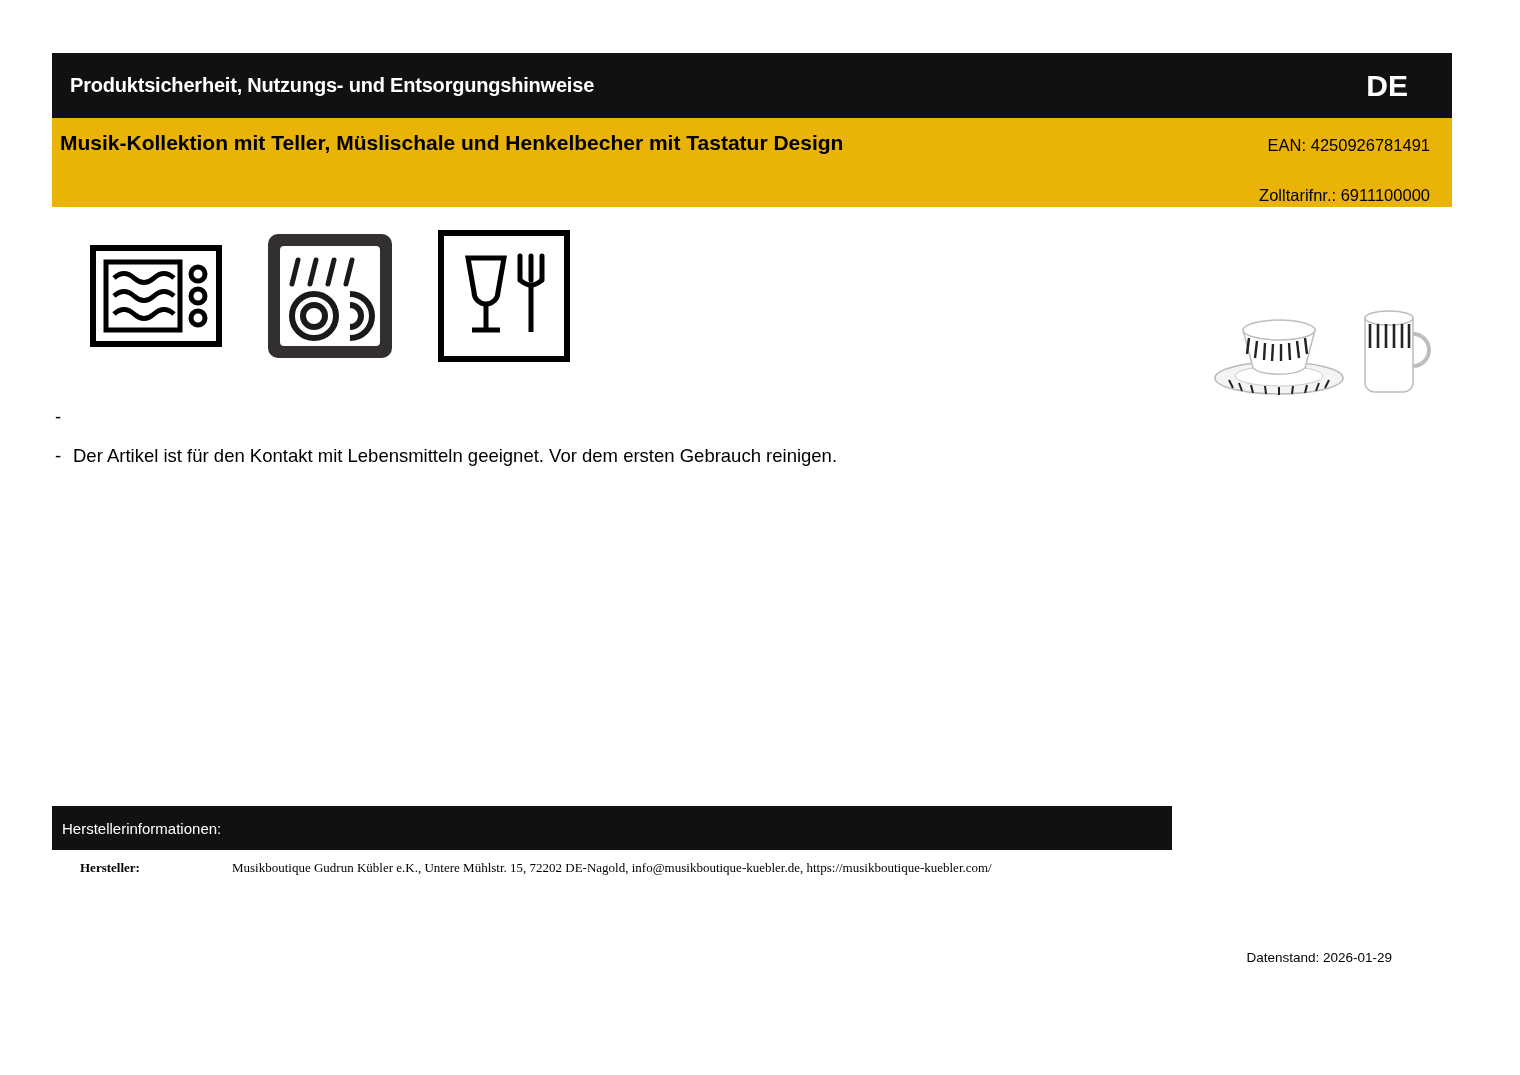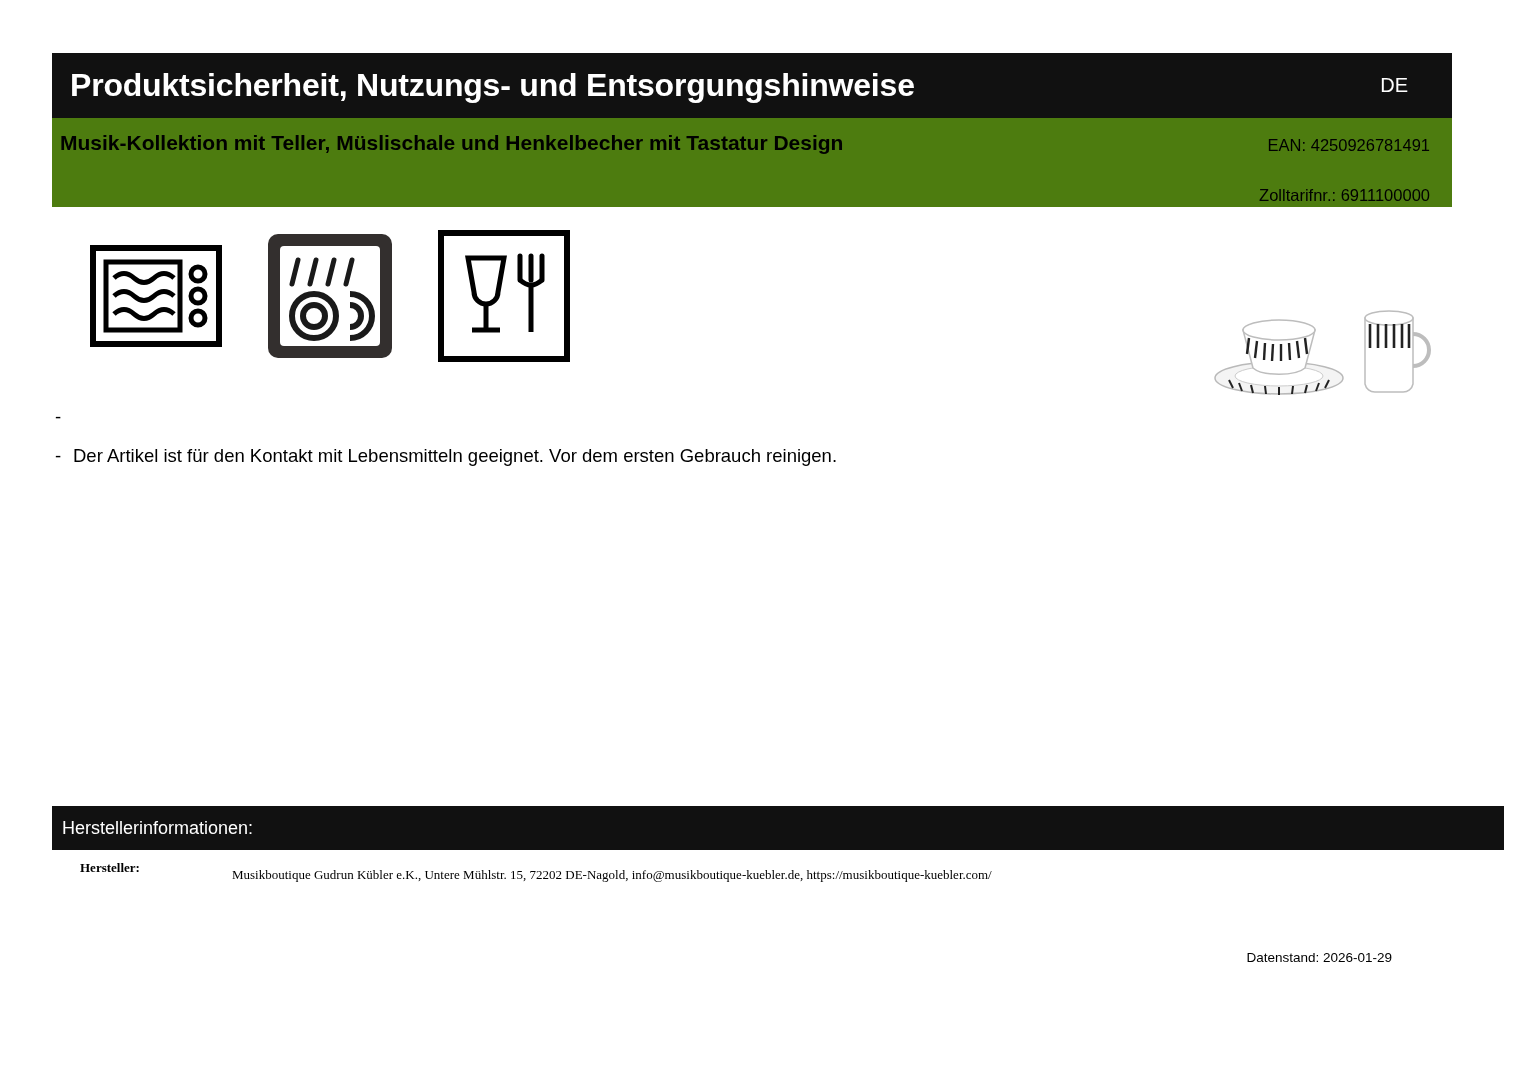--- a/index.html
+++ b/index.html
@@ -29,39 +29,39 @@
     height: 65px;
     background: #111111;
     color: #ffffff;
     display: flex;
     align-items: center;
     justify-content: space-between;
     box-sizing: border-box;
     padding: 0 14px 0 18px;
   }
   .header-title {
-    font-size: 32px;
+    font-size: 20px;
     font-weight: bold;
     letter-spacing: -0.2px;
     white-space: nowrap;
   }
   .header-lang {
-    font-size: 20px;
-    font-weight: normal;
+    font-size: 30px;
+    font-weight: bold;
     padding-right: 30px;
   }
 
   
   .subheader {
     position: absolute;
     left: 52px;
     top: 118px;
     width: 1400px;
     height: 89px;
-    background: #4d7c0f;
+    background: #eab308;
     box-sizing: border-box;
     display: flex;
     justify-content: space-between;
   }
   .subheader-left {
     font-size: 21px;
     font-weight: bold;
     line-height: 1.45;
     padding: 10px 0 0 8px;
     max-width: 880px;
@@ -117,48 +117,47 @@
   .note-dash {
     width: 10px;
     flex: none;
   }
 
   
   .mfr-bar {
     position: absolute;
     left: 52px;
     top: 806px;
-    width: 1452px;
+    width: 1120px;
     height: 44px;
     background: #111111;
     color: #ffffff;
     display: flex;
     align-items: center;
     padding-left: 10px;
     box-sizing: border-box;
-    font-size: 18px;
+    font-size: 15px;
   }
   .mfr-row {
     position: absolute;
     left: 52px;
     top: 860px;
     width: 1400px;
     display: flex;
     font-size: 13px;
     font-family: Liberation Serif, serif;
   }
   .mfr-label {
     font-weight: bold;
     width: 180px;
     padding-left: 28px;
     box-sizing: border-box;
   }
   .mfr-value {
     flex: 1;
-    margin-top: 7px;
   }
 
   .datenstand {
     position: absolute;
     right: 128px;
     top: 930px;
     font-size: 13.5px;
     margin-top: 20px;
   }
 </style>

